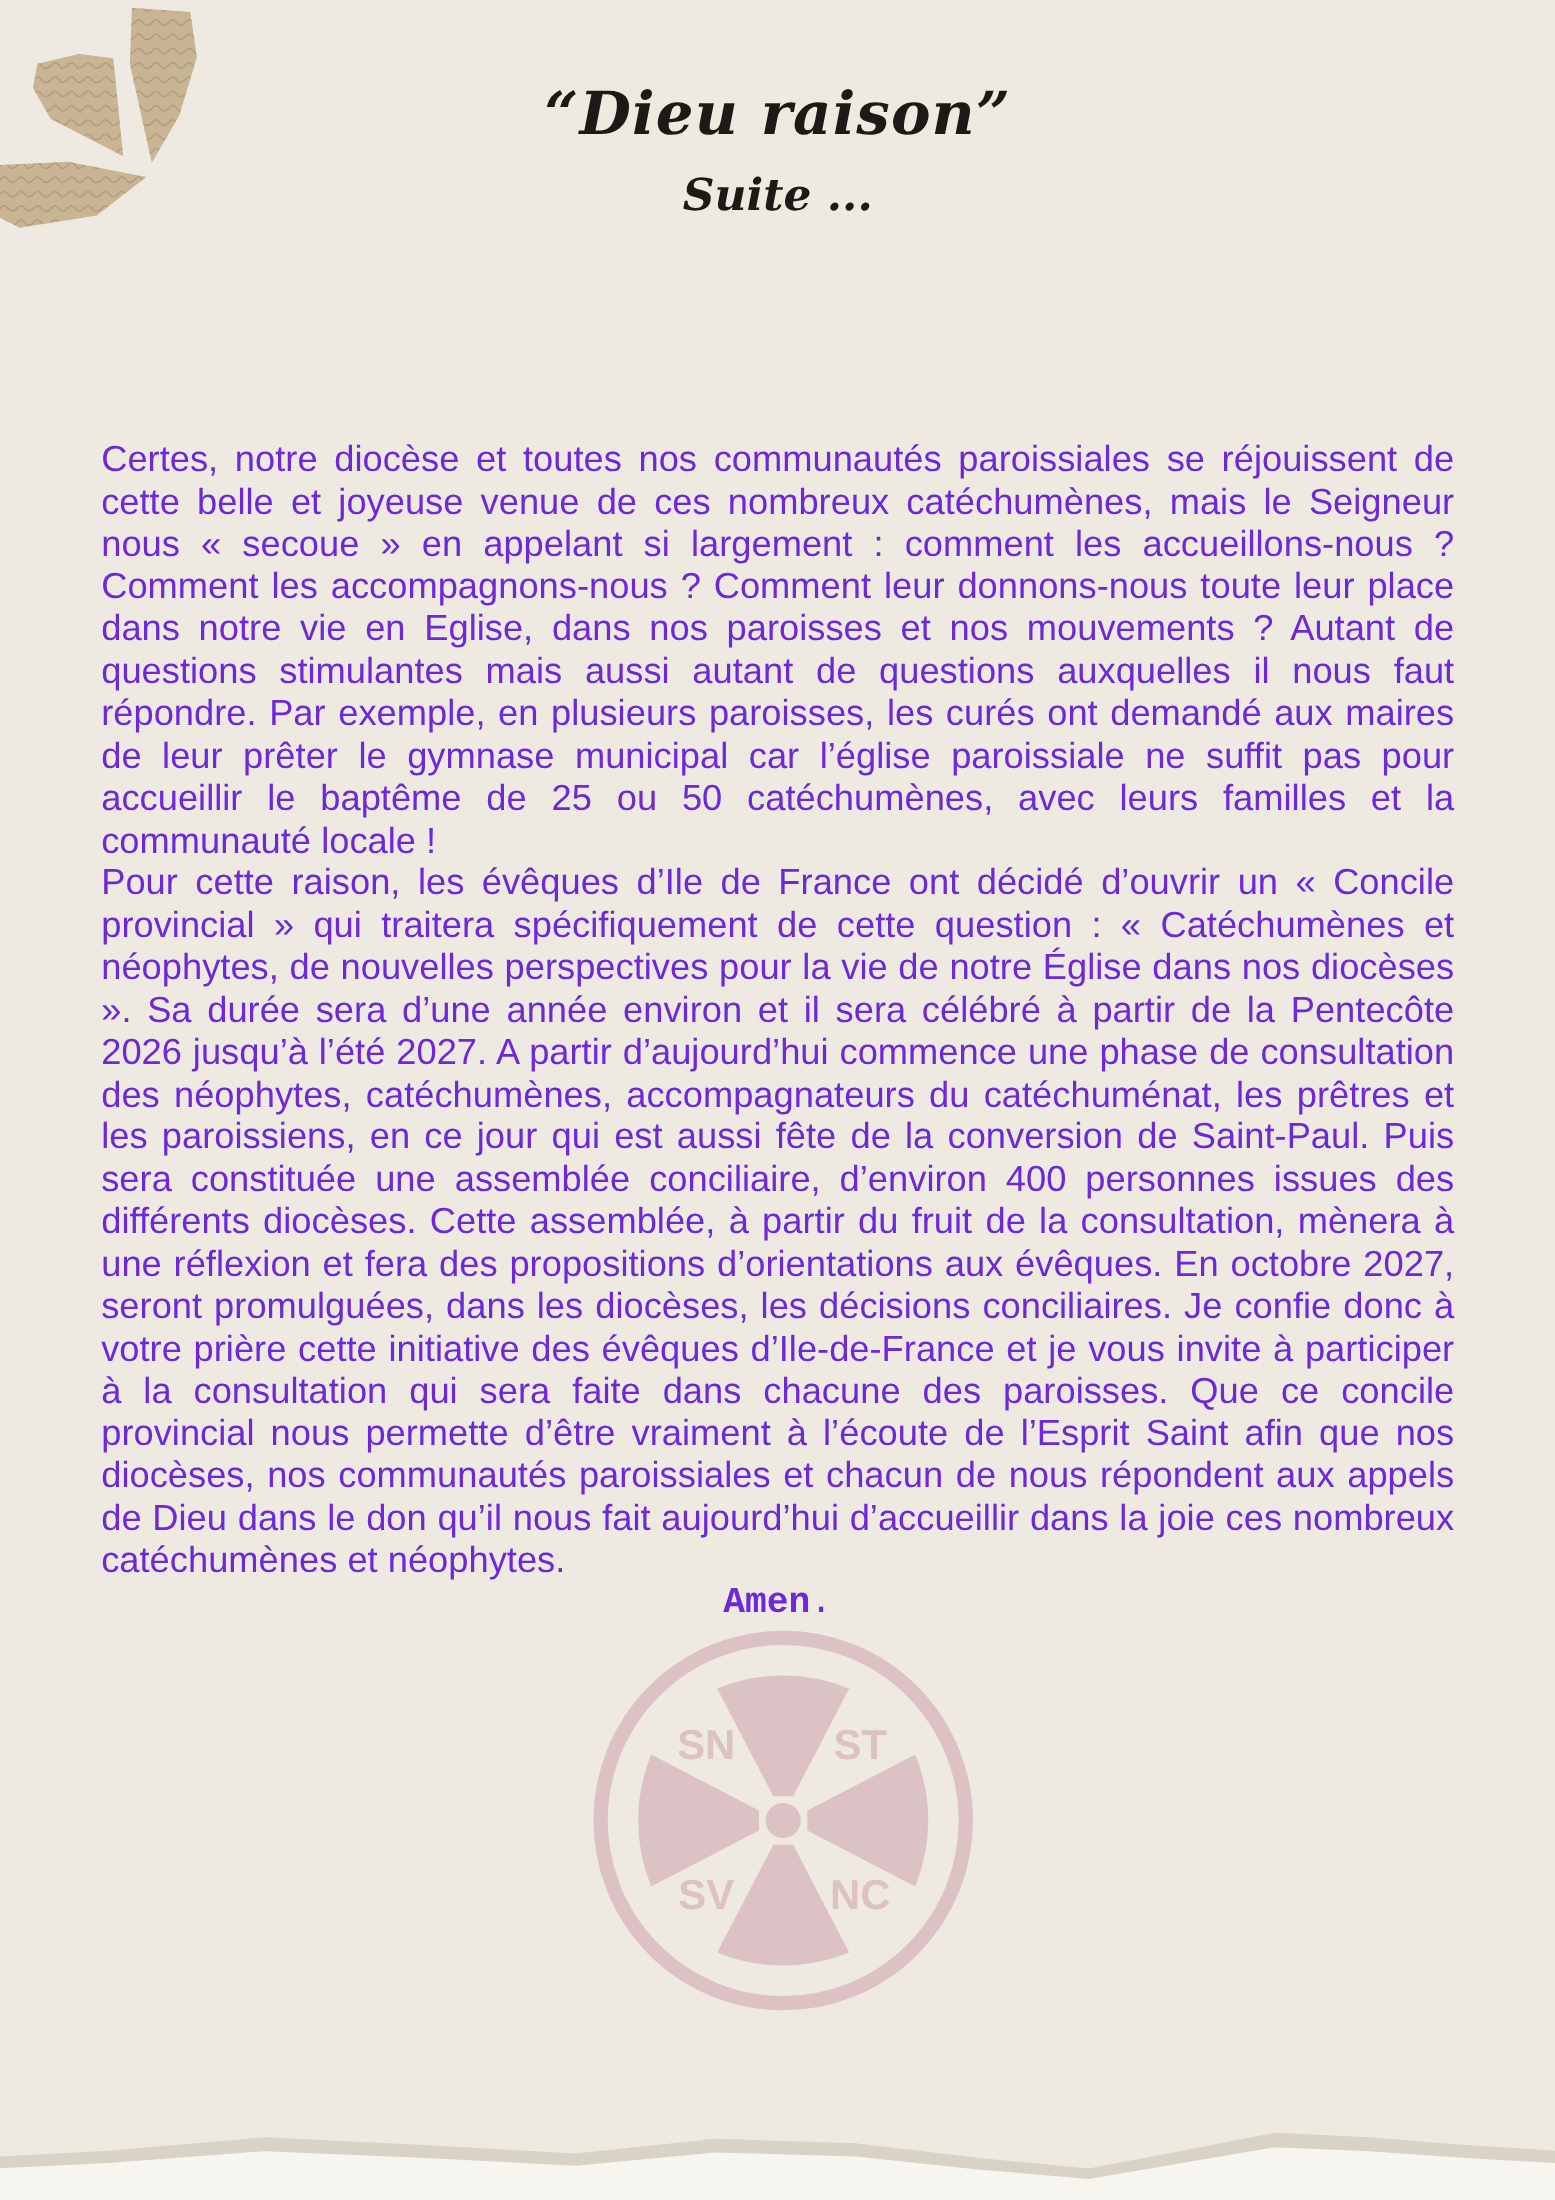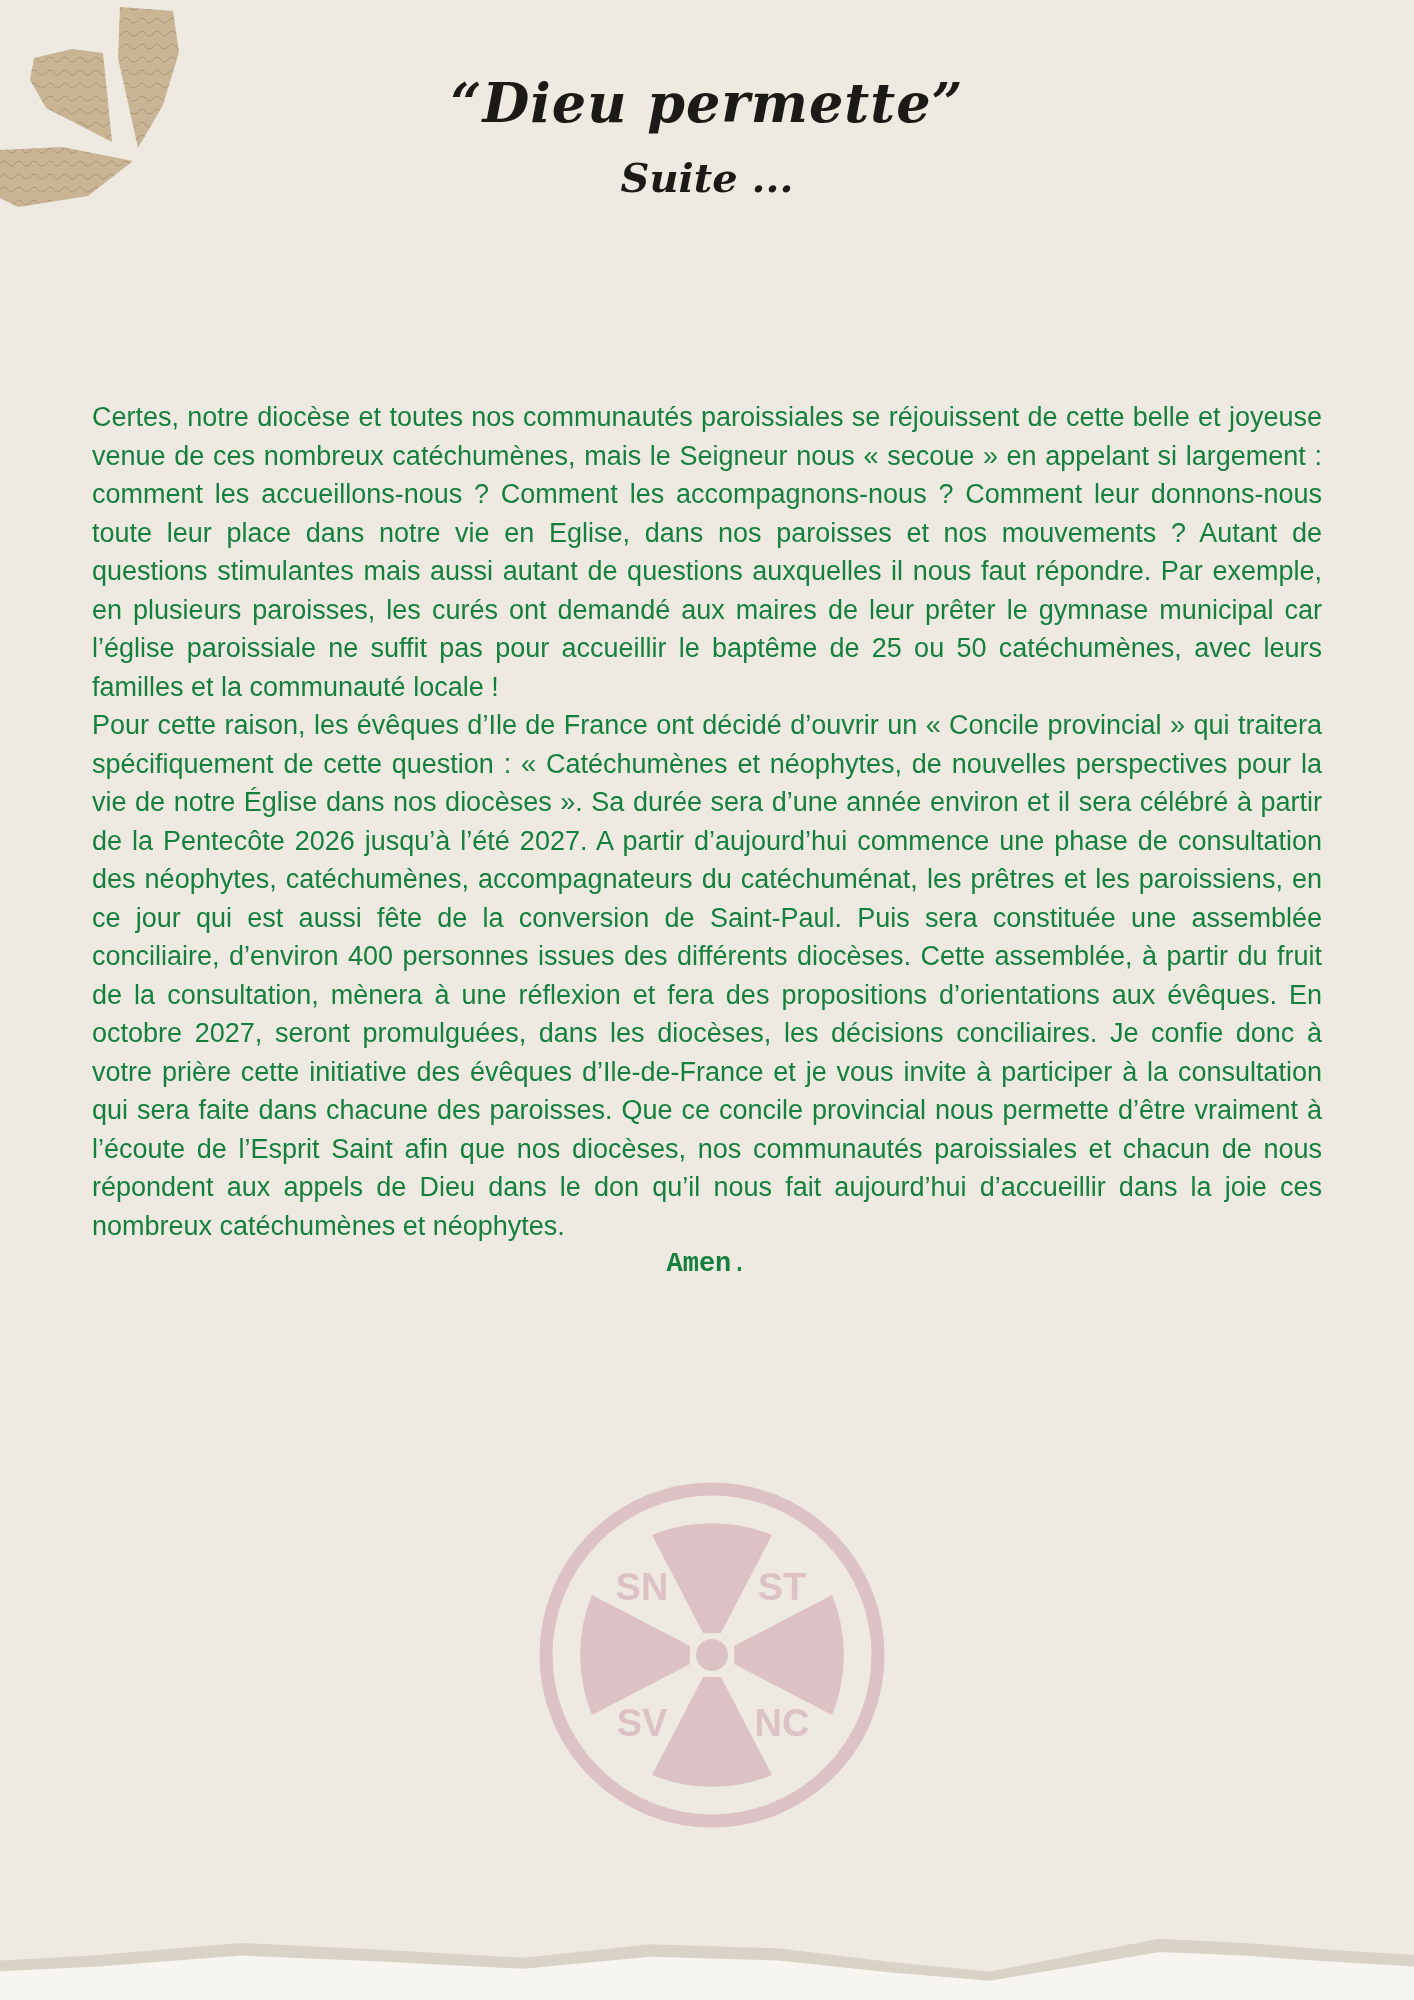--- a/index.html
+++ b/index.html
@@ -27,22 +27,22 @@
     letter-spacing:1px;
   }
   .subtitle {
     font-family:"DejaVu Serif", serif;
     font-style:italic; font-weight:600;
     font-size:40px; margin-top:20px;
   }
 
   .letter-body {
     position:absolute; top:398px; left:92px; width:1230px;
-    color:#15803d;
-    font-size:27px; line-height:38.5px;
+    color:#6d28d9;
+    font-size:33px; line-height:38.5px;
     text-align:justify;
   }
   .letter-body p { margin:0; }
   .para2 { margin-top:50px; }
   .amen { margin-top:26px; text-align:center;font-family:Liberation Mono, monospace; }
   .amen-word { font-weight:700; }
 
   .watermark {
     position:absolute; left:522px; top:1465px;
     width:380px; height:380px;
@@ -83,21 +83,21 @@
       <polygon points="120,7 173,11 179,52 163,105 138,148 118,58" fill="#c9b494"></polygon>
       <polygon points="120,7 173,11 179,52 163,105 138,148 118,58" fill="url(#hw)"></polygon>
       <polygon points="34,58 72,49 103,53 112,142 46,108 30,80" fill="#c9b494"></polygon>
       <polygon points="34,58 72,49 103,53 112,142 46,108 30,80" fill="url(#hw)"></polygon>
       <polygon points="0,150 62,147 133,161 88,196 18,207 0,198" fill="#c9b494"></polygon>
       <polygon points="0,150 62,147 133,161 88,196 18,207 0,198" fill="url(#hw)"></polygon>
     </g>
   </svg>
 
   <header class="heading">
-    <div class="title">“Dieu permette”</div>
+    <div class="title">“Dieu raison”</div>
     <div class="subtitle">Suite ...</div>
   </header>
 
   <svg class="watermark" viewBox="0 0 380 380" aria-hidden="true">
     <defs>
       <path id="arm-shape" d="M181,168 L130,70 A158,158 0 0 1 250,70 L199,168 Z"></path>
     </defs>
     <g fill="#dcc1c5" stroke="none">
       <circle cx="190" cy="190" r="166" fill="none" stroke="#dcc1c5" stroke-width="13"></circle>
       <use href="#arm-shape"></use>

